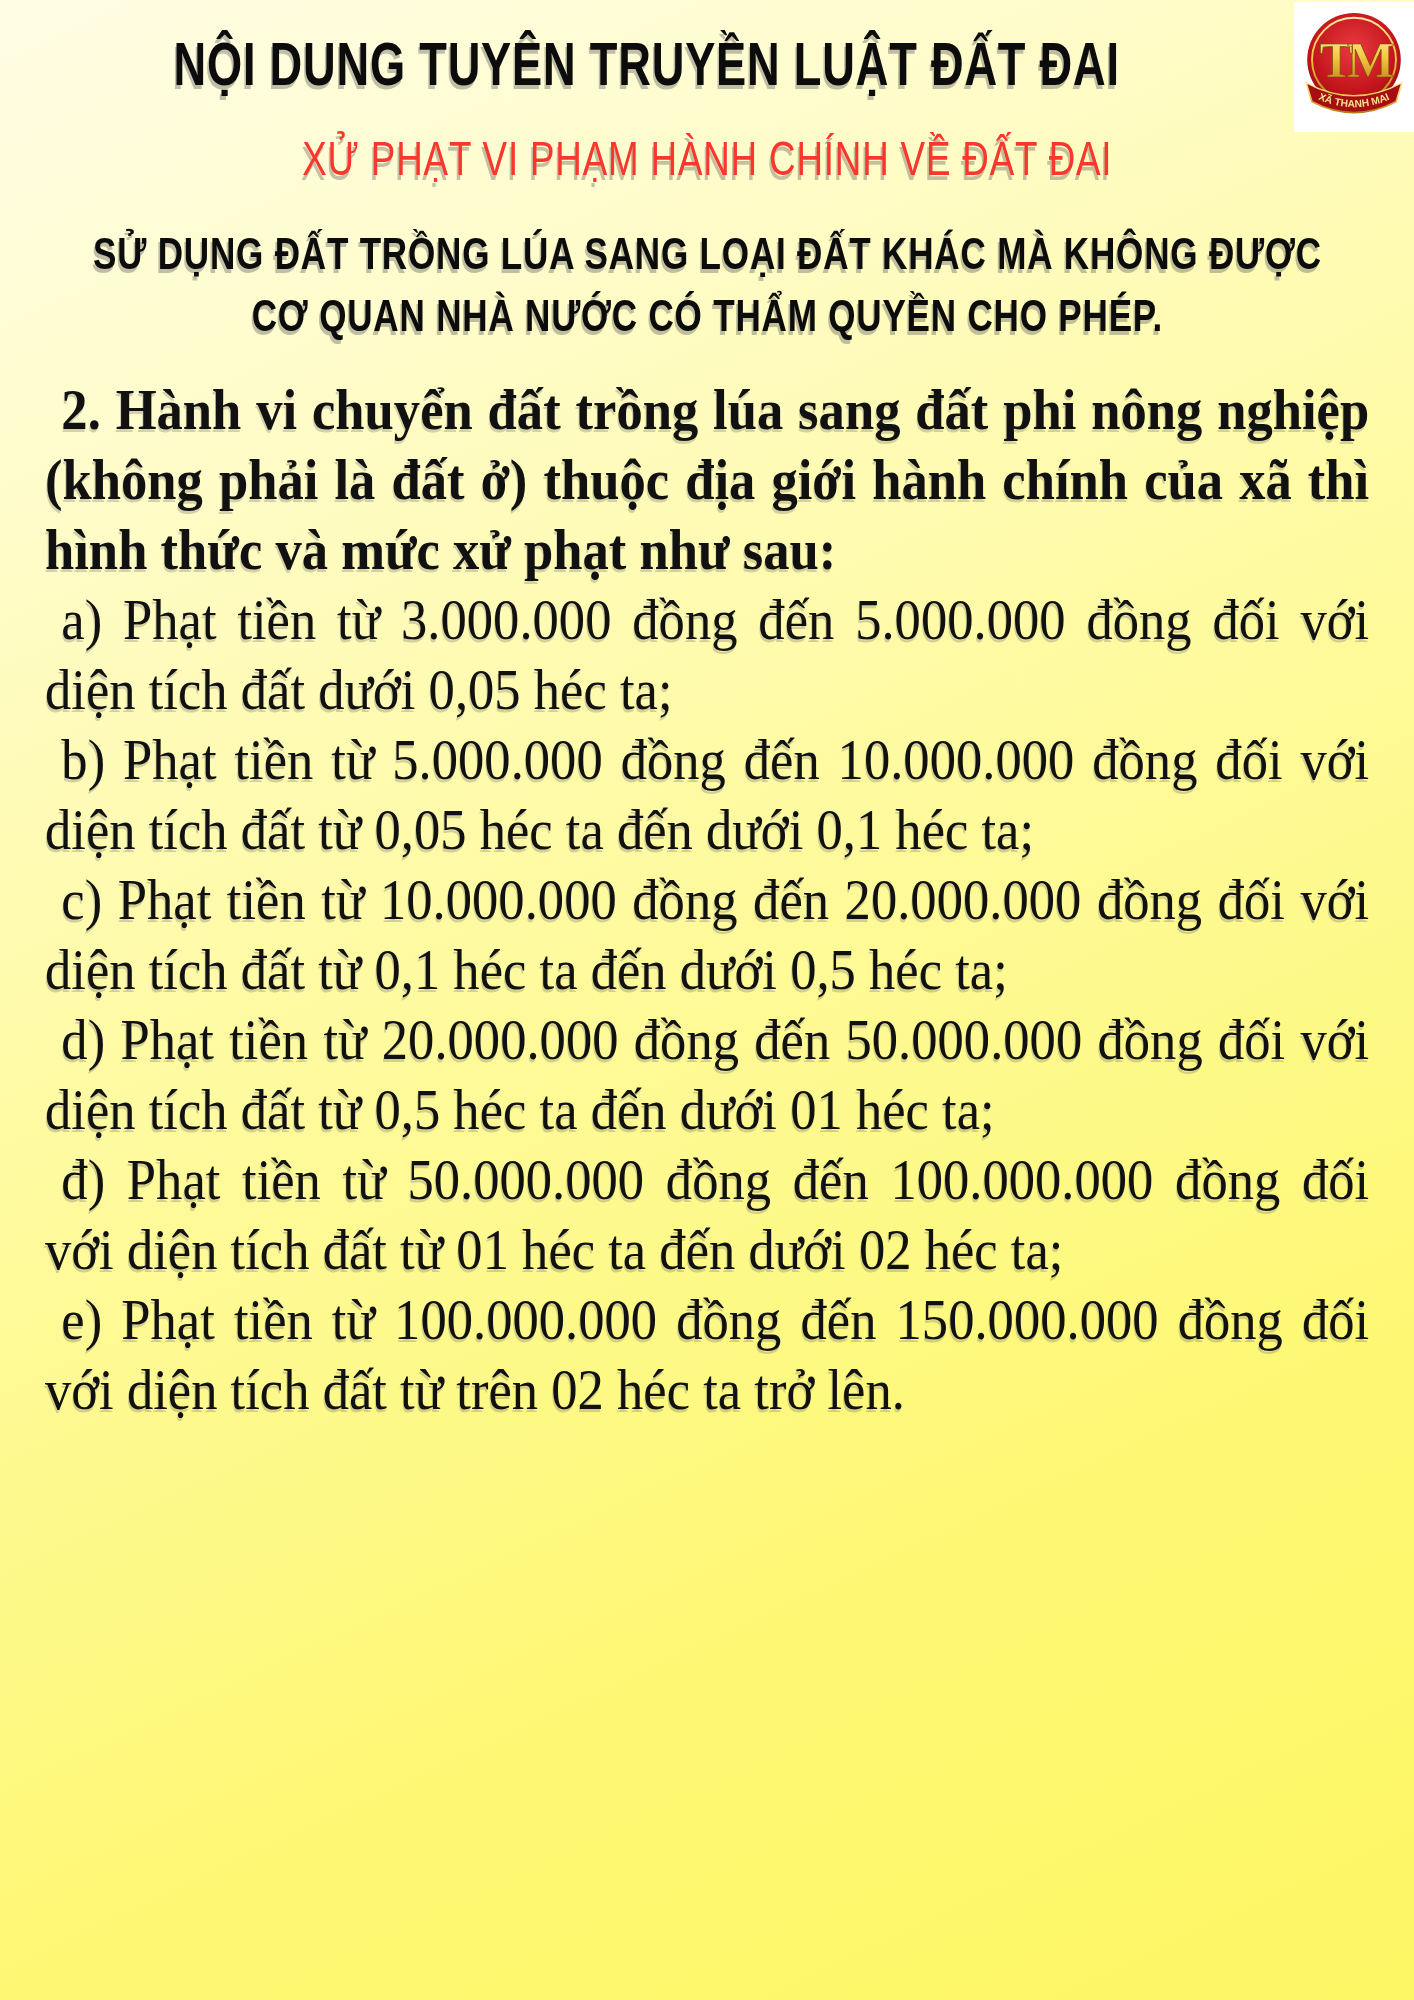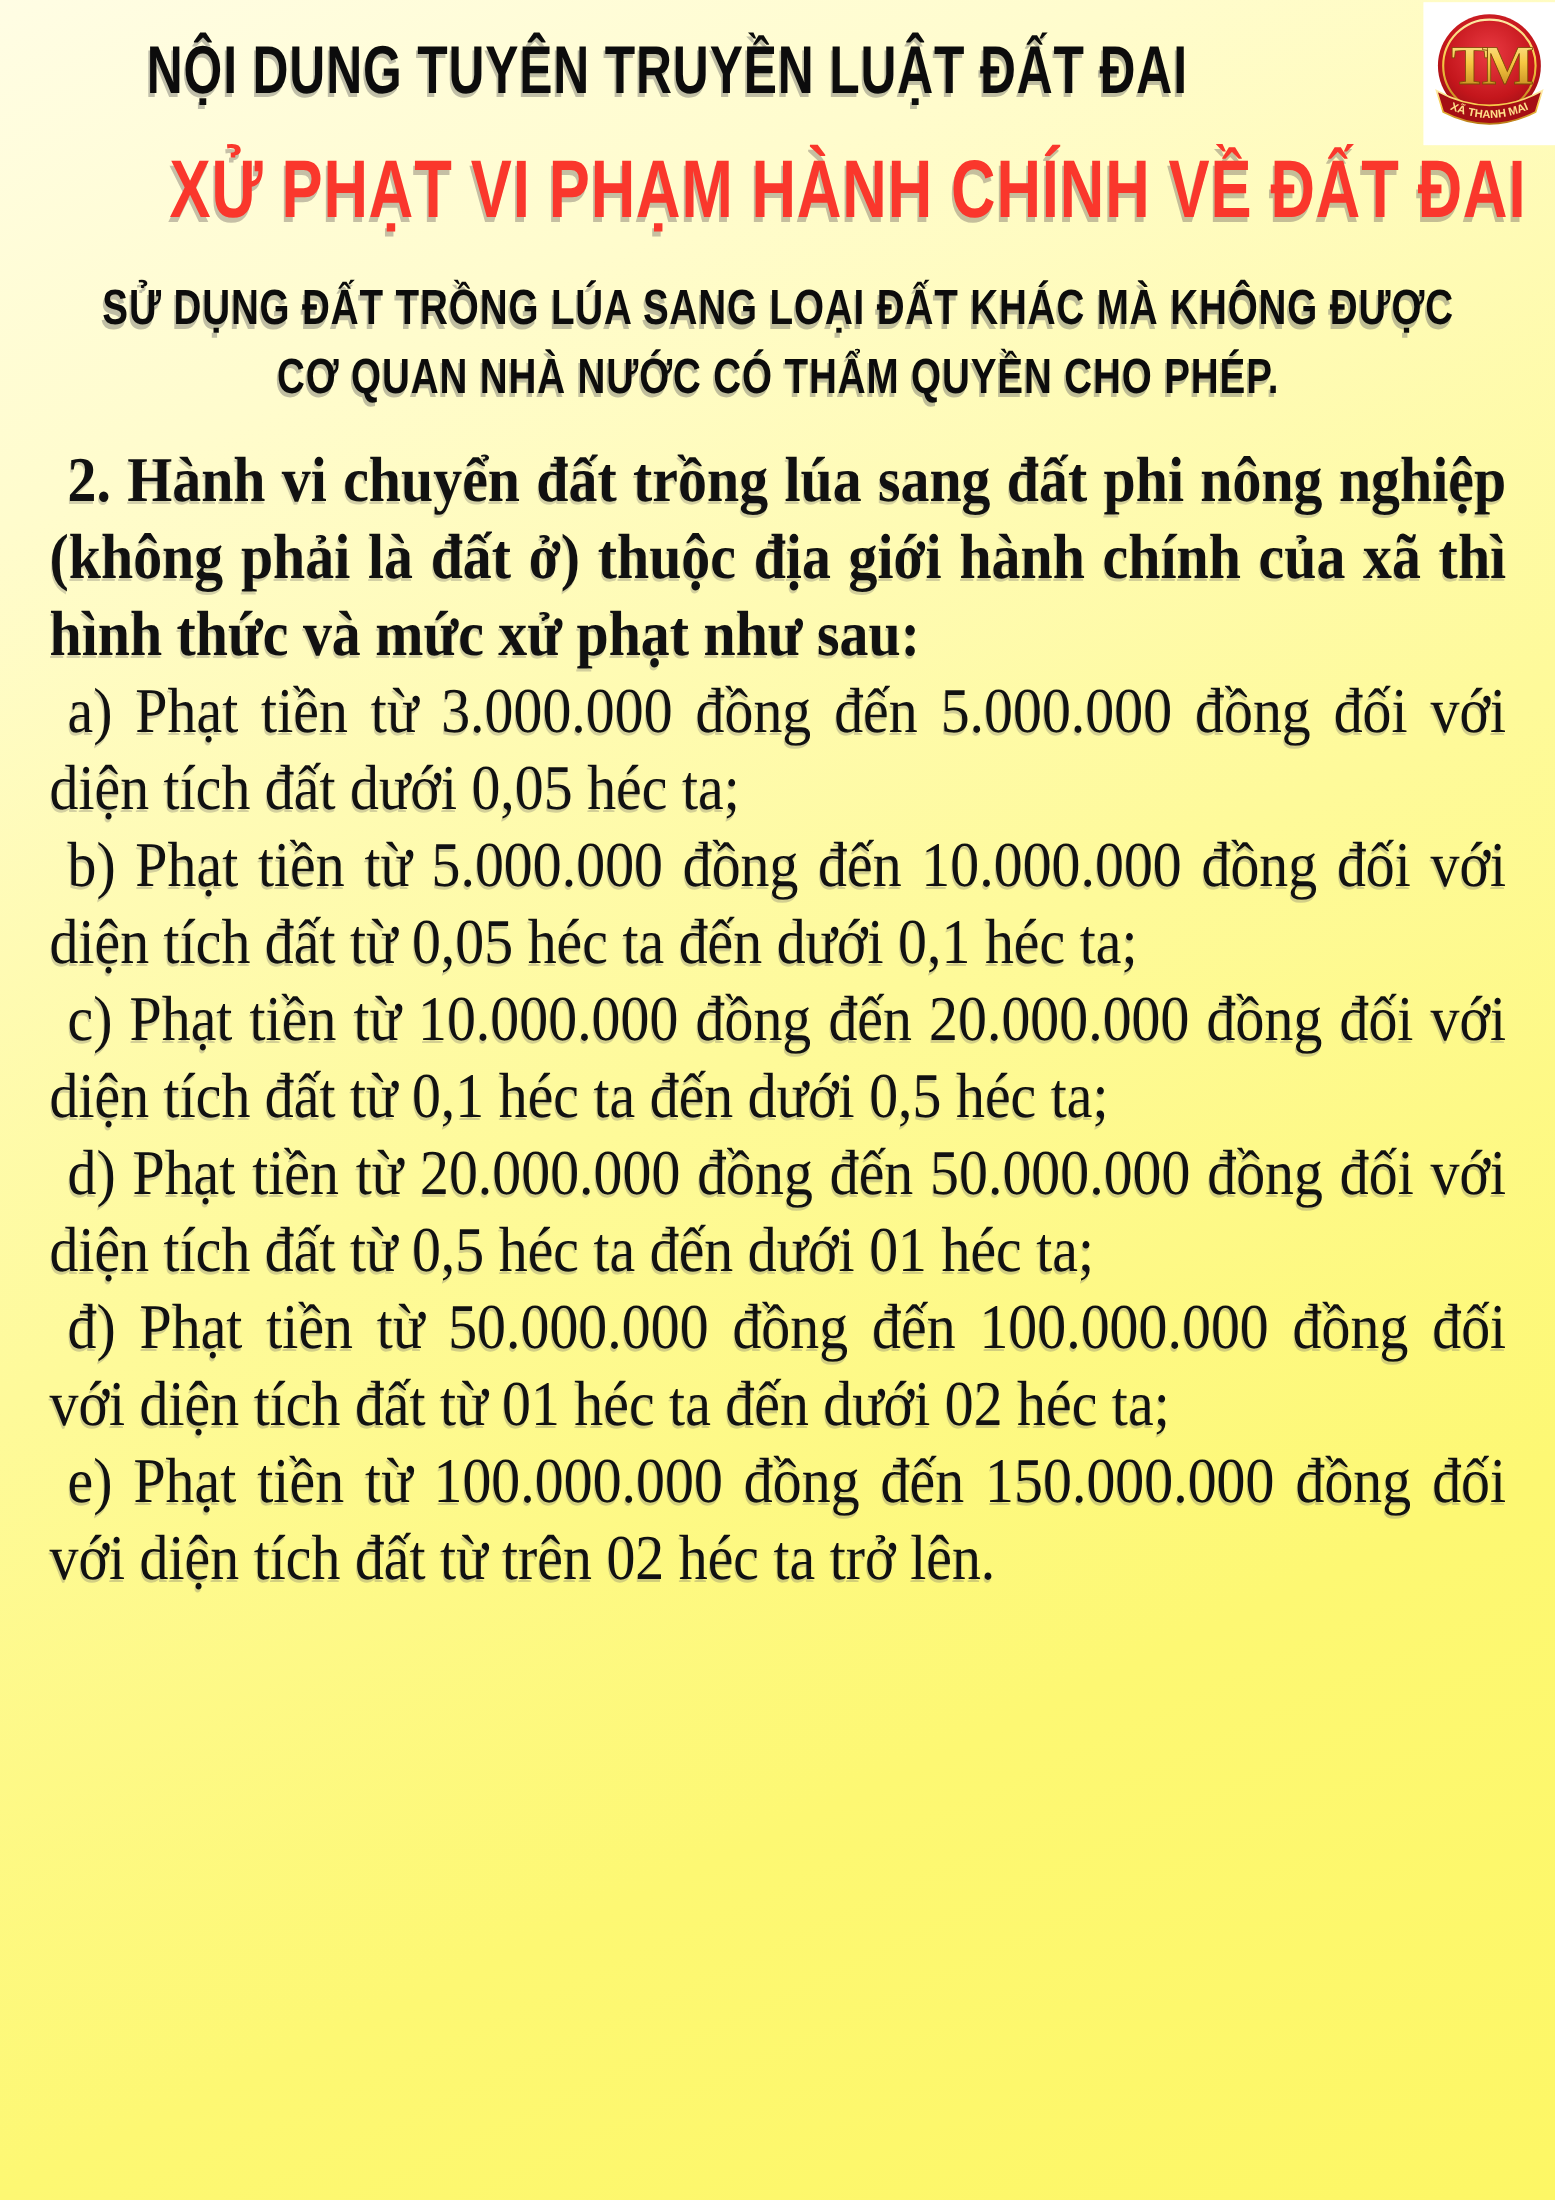--- a/index.html
+++ b/index.html
@@ -10,43 +10,43 @@
     position:relative;
   }
   .poster{
     position:absolute;inset:0;
     width:1414px;height:2000px;
     background:linear-gradient(155deg,#fffde4 0%,#fffccd 18%,#fefa9a 48%,#fdf873 75%,#fdf765 100%);
   }
 
   
   .hline{
-    text-align:left;
+    text-align:center;
     white-space:nowrap;
   }
   .hline > span{
     display:inline-block;
     transform-origin:center top;
     white-space:nowrap;
   }
   .title-black{
     margin-top:30px;
     font-weight:700;
     color:#0c0c0c;
     font-size:58px;
     letter-spacing:1px;
     text-shadow:-2px 4px 0 rgba(115,115,108,.45);
   }
   .title-black > span{transform:scale(.78,1.06);}
   .title-line1{margin-top:28px;margin-right:120px;}
   .title-line2{margin-top:24px;}
   .title-red{
     margin-top:34px;
-    font-weight:700;
-    font-size:70px;
+    font-weight:400;
+    font-size:46px;
     letter-spacing:1px;
     text-shadow:-2px 5px 0 rgba(110,100,95,.4);
   }
   .title-red > span{transform:scale(.80,1.06);}
 
   .topic{
     width:1660px;
     margin-left:60px;
     margin-top:40px;
     transform:scaleX(.78);

